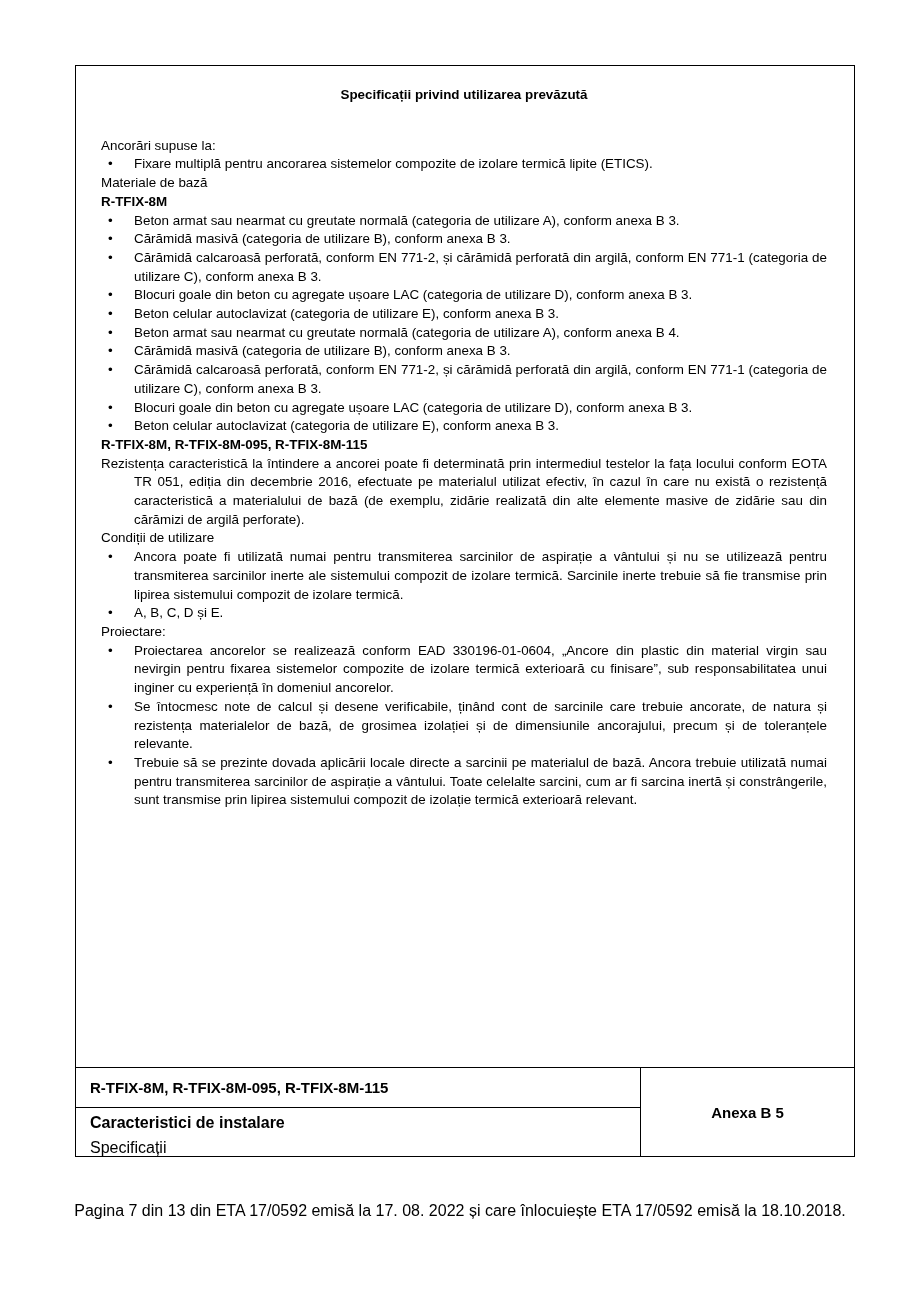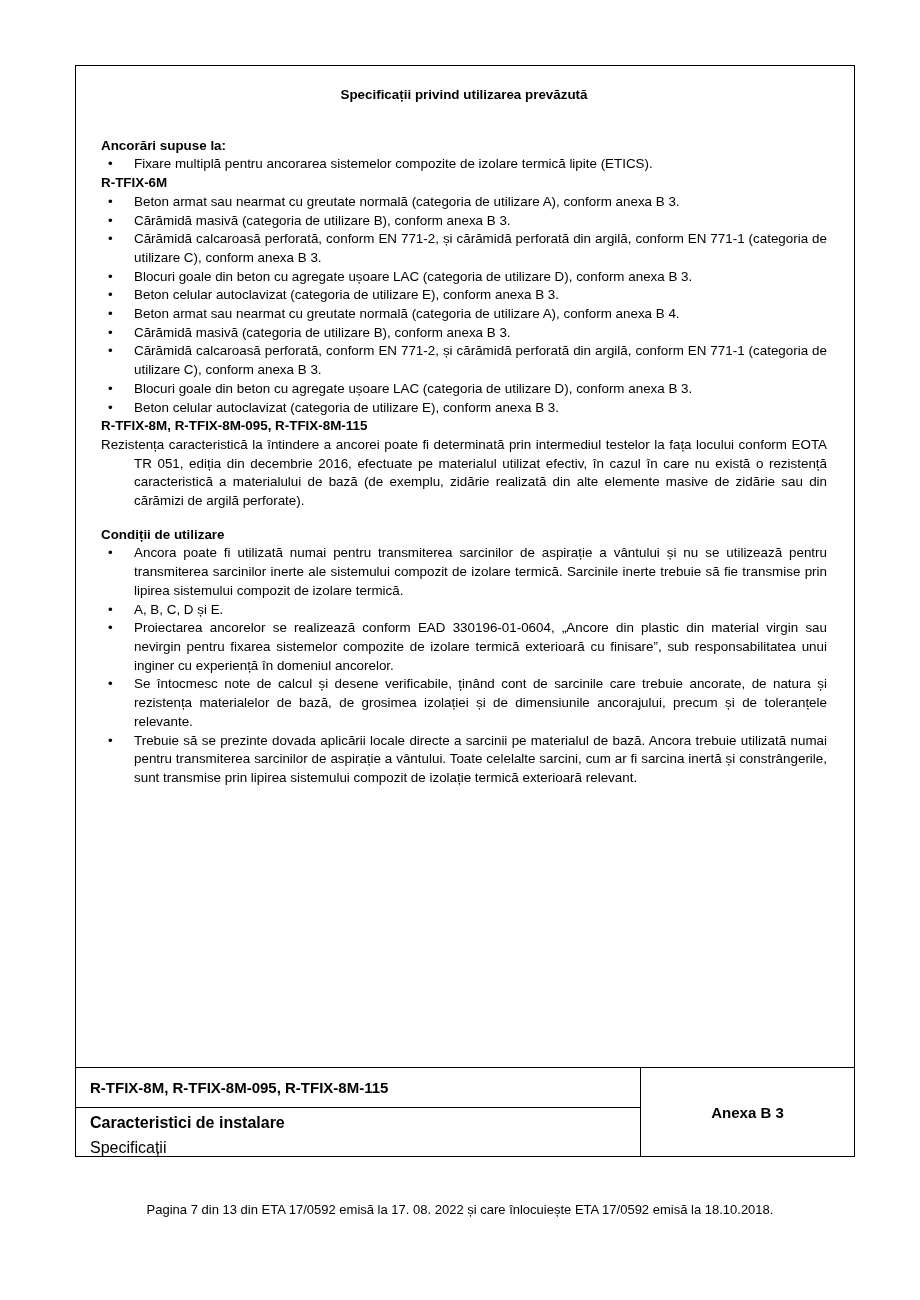--- a/index.html
+++ b/index.html
@@ -25,21 +25,21 @@
     padding: 20px 27px 0 25px;
     font-size: 13.4px;
     line-height: 18.7px;
     overflow: hidden;
   }
   .doc-title {
     text-align: center;
     font-weight: bold;
     margin-bottom: 32px;
   }
-  .heading { font-weight: bold; margin-top: 15px; }
+  .heading { font-weight: normal; }
   .bold { font-weight: bold; }
   .bullet { position: relative; padding-left: 33px; text-align: justify; }
   .bullet .dot { position: absolute; left: 7px; top: 0; }
   .hang { padding-left: 33px; text-indent: -33px; text-align: justify; }
   .footer-table {
     flex: 0 0 auto;
     display: flex;
     border-top: 1.5px solid #000;
   }
   .ft-left {
@@ -71,59 +71,61 @@
     align-items: center;
     justify-content: center;
     font-weight: bold;
     font-size: 15px;
   }
   .page-footer {
     position: absolute;
     left: 0; top: 1202px;
     width: 100%;
     text-align: center;
-    font-size: 13px;
+    font-size: 16px;
   }
 </style>
 </head>
 <body>
 
 <div class="sheet">
   <div class="content">
     <div class="doc-title">Specificații privind utilizarea prevăzută</div>
     <div>
         <div class="heading">Ancorări supuse la:</div>
         <div class="bullet"><span class="dot">•</span><span>Fixare multiplă pentru ancorarea sistemelor compozite de izolare termică lipite (ETICS).</span></div>
-        <div class="bold">R-TFIX-6M</div>
+        <div class="heading">Materiale de bază</div>
+        <div class="bold">R-TFIX-8M</div>
         <div class="bullet"><span class="dot">•</span><span>Beton armat sau nearmat cu greutate normală (categoria de utilizare A), conform anexa B 3.</span></div>
         <div class="bullet"><span class="dot">•</span><span>Cărămidă masivă (categoria de utilizare B), conform anexa B 3.</span></div>
         <div class="bullet"><span class="dot">•</span><span>Cărămidă calcaroasă perforată, conform EN 771-2, și cărămidă perforată din argilă, conform EN 771-1 (categoria de utilizare C), conform anexa B 3.</span></div>
         <div class="bullet"><span class="dot">•</span><span>Blocuri goale din beton cu agregate ușoare LAC (categoria de utilizare D), conform anexa B 3.</span></div>
         <div class="bullet"><span class="dot">•</span><span>Beton celular autoclavizat (categoria de utilizare E), conform anexa B 3.</span></div>
         <div class="bullet"><span class="dot">•</span><span>Beton armat sau nearmat cu greutate normală (categoria de utilizare A), conform anexa B 4.</span></div>
         <div class="bullet"><span class="dot">•</span><span>Cărămidă masivă (categoria de utilizare B), conform anexa B 3.</span></div>
         <div class="bullet"><span class="dot">•</span><span>Cărămidă calcaroasă perforată, conform EN 771-2, și cărămidă perforată din argilă, conform EN 771-1 (categoria de utilizare C), conform anexa B 3.</span></div>
         <div class="bullet"><span class="dot">•</span><span>Blocuri goale din beton cu agregate ușoare LAC (categoria de utilizare D), conform anexa B 3.</span></div>
         <div class="bullet"><span class="dot">•</span><span>Beton celular autoclavizat (categoria de utilizare E), conform anexa B 3.</span></div>
         <div class="bold">R-TFIX-8M, R-TFIX-8M-095, R-TFIX-8M-115</div>
         <div class="hang">Rezistența caracteristică la întindere a ancorei poate fi determinată prin intermediul testelor la fața locului conform EOTA TR 051, ediția din decembrie 2016, efectuate pe materialul utilizat efectiv, în cazul în care nu există o rezistență caracteristică a materialului de bază (de exemplu, zidărie realizată din alte elemente masive de zidărie sau din cărămizi de argilă perforate).</div>
         <div class="heading">Condiții de utilizare</div>
         <div class="bullet"><span class="dot">•</span><span>Ancora poate fi utilizată numai pentru transmiterea sarcinilor de aspirație a vântului și nu se utilizează pentru transmiterea sarcinilor inerte ale sistemului compozit de izolare termică. Sarcinile inerte trebuie să fie transmise prin lipirea sistemului compozit de izolare termică.</span></div>
         <div class="bullet"><span class="dot">•</span><span>A, B, C, D și E.</span></div>
+        <div class="heading">Proiectare:</div>
         <div class="bullet"><span class="dot">•</span><span>Proiectarea ancorelor se realizează conform EAD 330196-01-0604, „Ancore din plastic din material virgin sau nevirgin pentru fixarea sistemelor compozite de izolare termică exterioară cu finisare”, sub responsabilitatea unui inginer cu experiență în domeniul ancorelor.</span></div>
         <div class="bullet"><span class="dot">•</span><span>Se întocmesc note de calcul și desene verificabile, ținând cont de sarcinile care trebuie ancorate, de natura și rezistența materialelor de bază, de grosimea izolației și de dimensiunile ancorajului, precum și de toleranțele relevante.</span></div>
         <div class="bullet"><span class="dot">•</span><span>Trebuie să se prezinte dovada aplicării locale directe a sarcinii pe materialul de bază. Ancora trebuie utilizată numai pentru transmiterea sarcinilor de aspirație a vântului. Toate celelalte sarcini, cum ar fi sarcina inertă și constrângerile, sunt transmise prin lipirea sistemului compozit de izolație termică exterioară relevant.</span></div>
       </div>
   </div>
 
   <div class="footer-table">
     <div class="ft-left">
       <div class="ft-row1">R-TFIX-8M, R-TFIX-8M-095, R-TFIX-8M-115</div>
       <div class="ft-row2">
         <div class="ft-main">Caracteristici de instalare</div>
         <div class="ft-sub">Specificații</div>
       </div>
     </div>
-    <div class="ft-right">Anexa B 3</div>
+    <div class="ft-right">Anexa B 5</div>
   </div>
 </div>
 
 <div class="page-footer">Pagina 7 din 13 din ETA 17/0592 emisă la 17. 08. 2022  și care înlocuiește ETA 17/0592 emisă la 18.10.2018.</div>
 
 </body></html>

